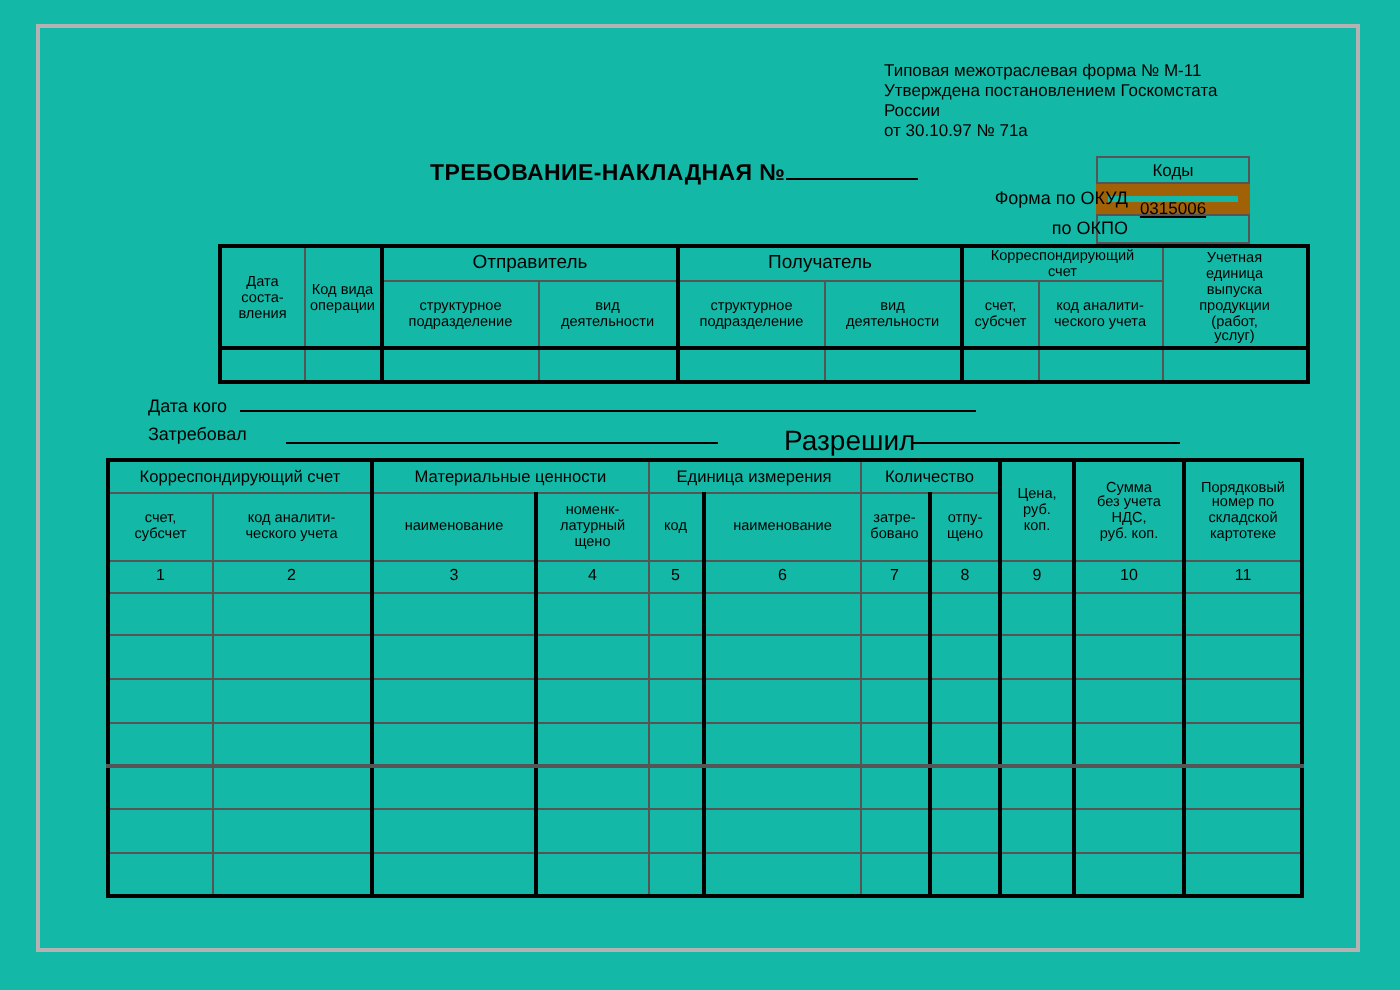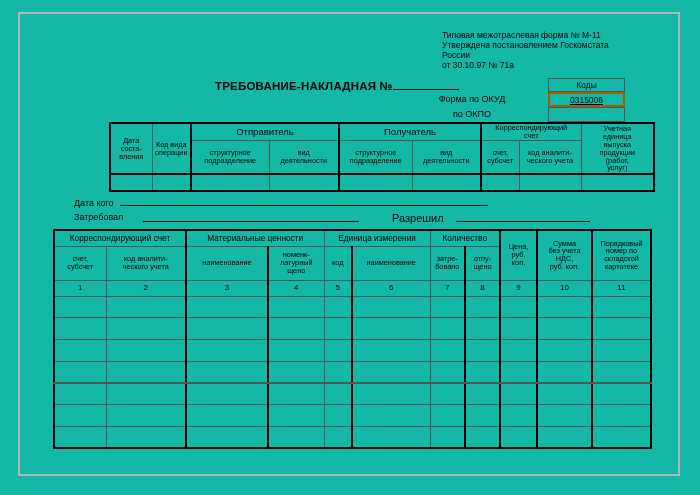--- a/index.html
+++ b/index.html
@@ -7,30 +7,30 @@
         font-family:"Liberation Sans", sans-serif;color:#000;}
   .frame{position:absolute;left:18px;top:12px;width:662px;height:464px;
          border:2px solid #b3b3b3;box-sizing:border-box;}
   .abs{position:absolute;}
   .form-info{left:442px;top:30px;font-size:8.5px;line-height:10px;white-space:pre-line;}
   .title{left:215px;top:80px;font-size:11.5px;font-weight:bold;letter-spacing:.2px;}
   .blank{display:inline-block;border-bottom:1px solid #000;height:9px;vertical-align:baseline;}
   .title .blank{width:66px;}
   .codes{left:548px;top:78px;width:77px;font-size:8.5px;text-align:center;}
   .codes .cbox{box-sizing:border-box;border:1px solid #555;height:14px;line-height:13px;}
-  .codes .cbox.bold{border:2px solid #a16207;height:15px;line-height:12px;text-decoration:underline;}
+  .codes .cbox.bold{border:6px solid #a16207;height:15px;line-height:12px;text-decoration:underline;}
   .codes .cbox.last{height:15px;}
-  .rlabel{font-size:9px;text-align:center;width:104px;left:420px;}
+  .rlabel{font-size:9px;text-align:right;width:104px;left:460px;}
   .org-row{left:68px;top:102px;font-size:9px;}
   .org-row .blank{width:436px;margin-left:6px;}
   .through-row{left:74px;top:196px;font-size:9px;}
   .through-row .blank{width:368px;margin-left:6px;}
   .req-label{left:74px;top:212px;font-size:9px;}
   .req-line{left:143px;top:212px;width:216px;}
-  .razr-label{left:392px;top:212px;font-size:11px;}
+  .razr-label{left:392px;top:212px;font-size:14px;}
   .razr-line{left:456px;top:212px;width:134px;}
   table{border-collapse:collapse;table-layout:fixed;}
   td{border:1px solid #555;font-size:7.3px;line-height:1.08;text-align:center;
      vertical-align:middle;padding:0 1px;white-space:pre-line;overflow:hidden;}
   .utable{left:109px;top:122px;border:2px solid #000;}
   .utable tr.g{height:16px;} .utable tr.s{height:34px;margin-left:36px;} .utable tr.b{height:17px;}
   .utable .big{font-size:9.5px;}
   .mtable{left:53px;top:229px;border:2px solid #000;}
   .mtable tr.g{height:16px;} .mtable tr.s{height:34px;} .mtable tr.n{height:16px;}
   .mtable .grp{font-size:8.3px;}

